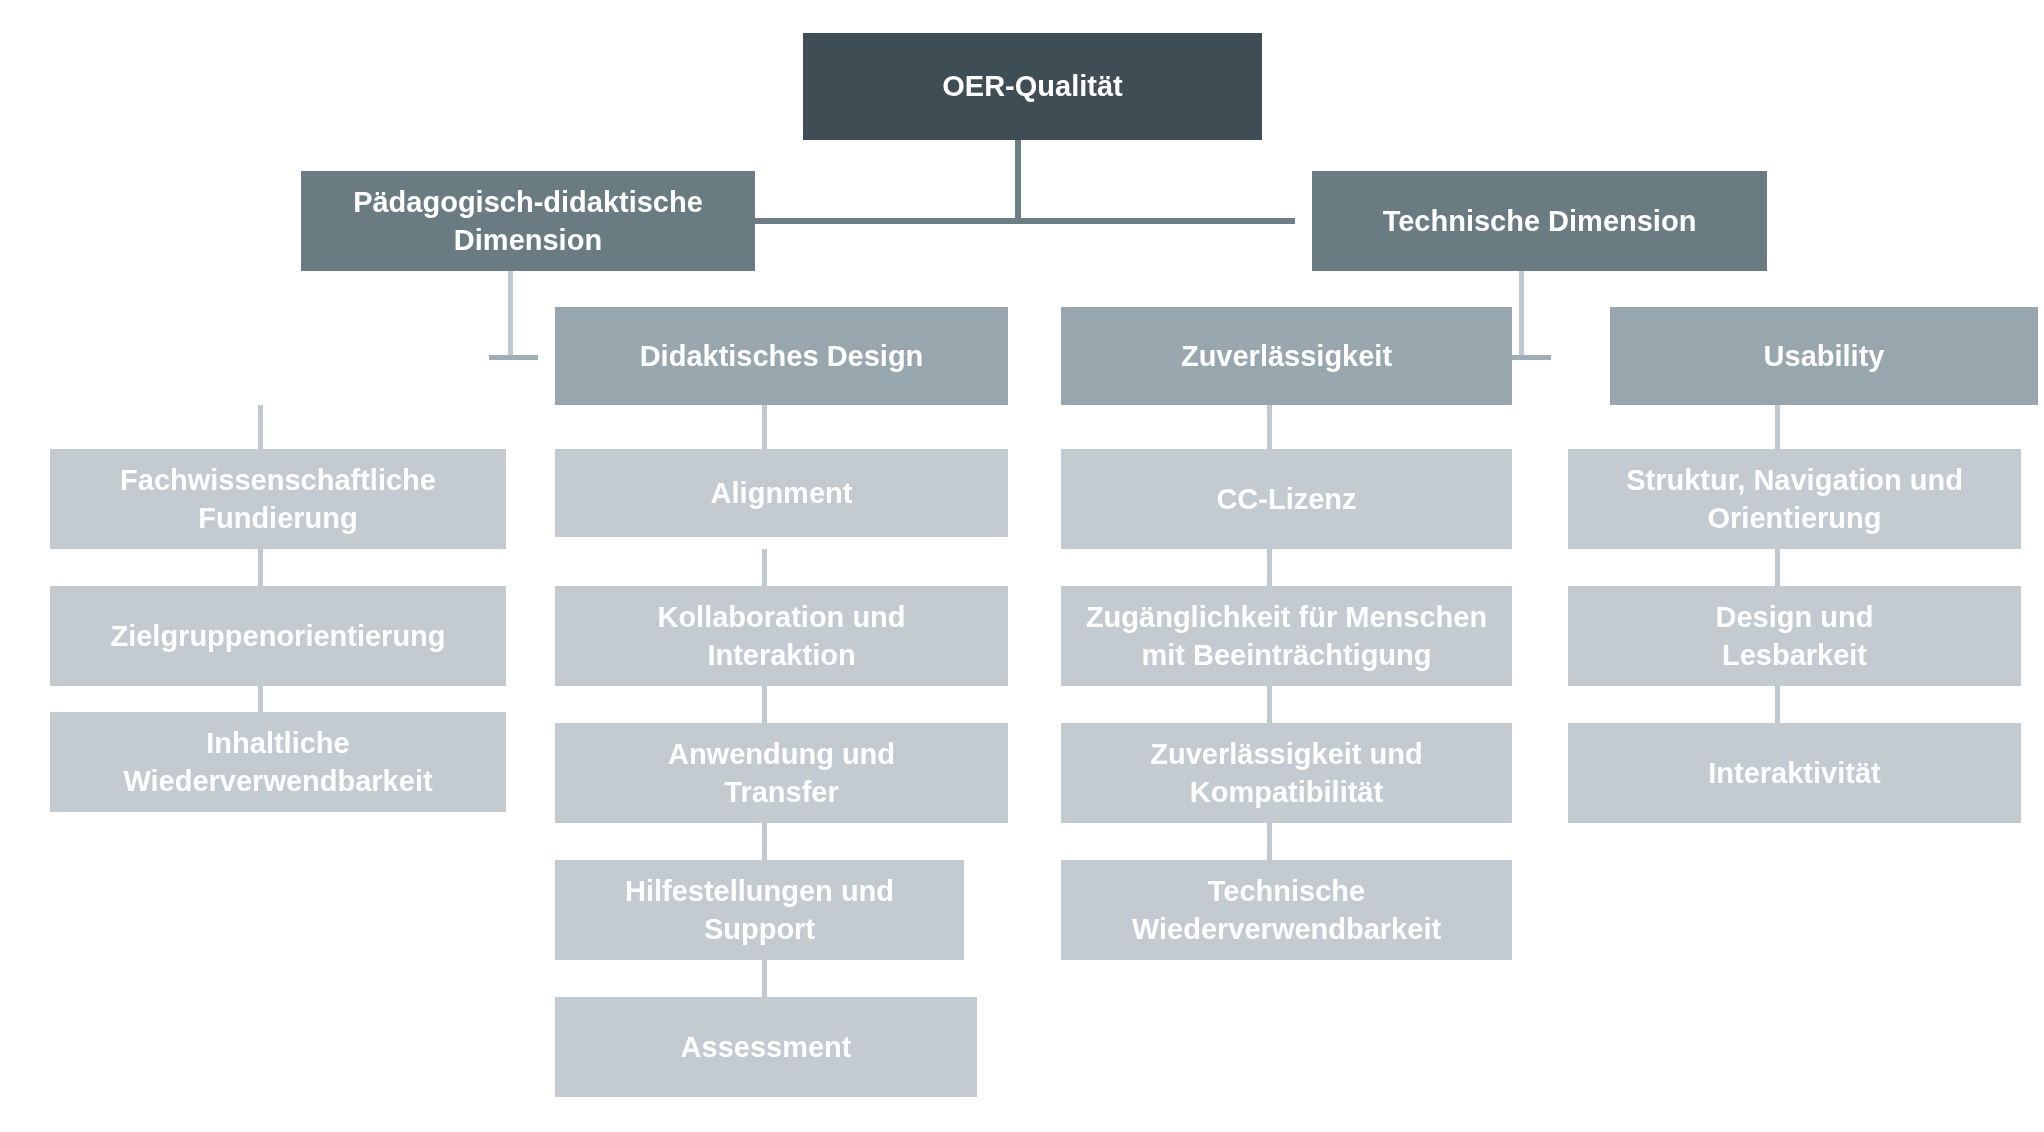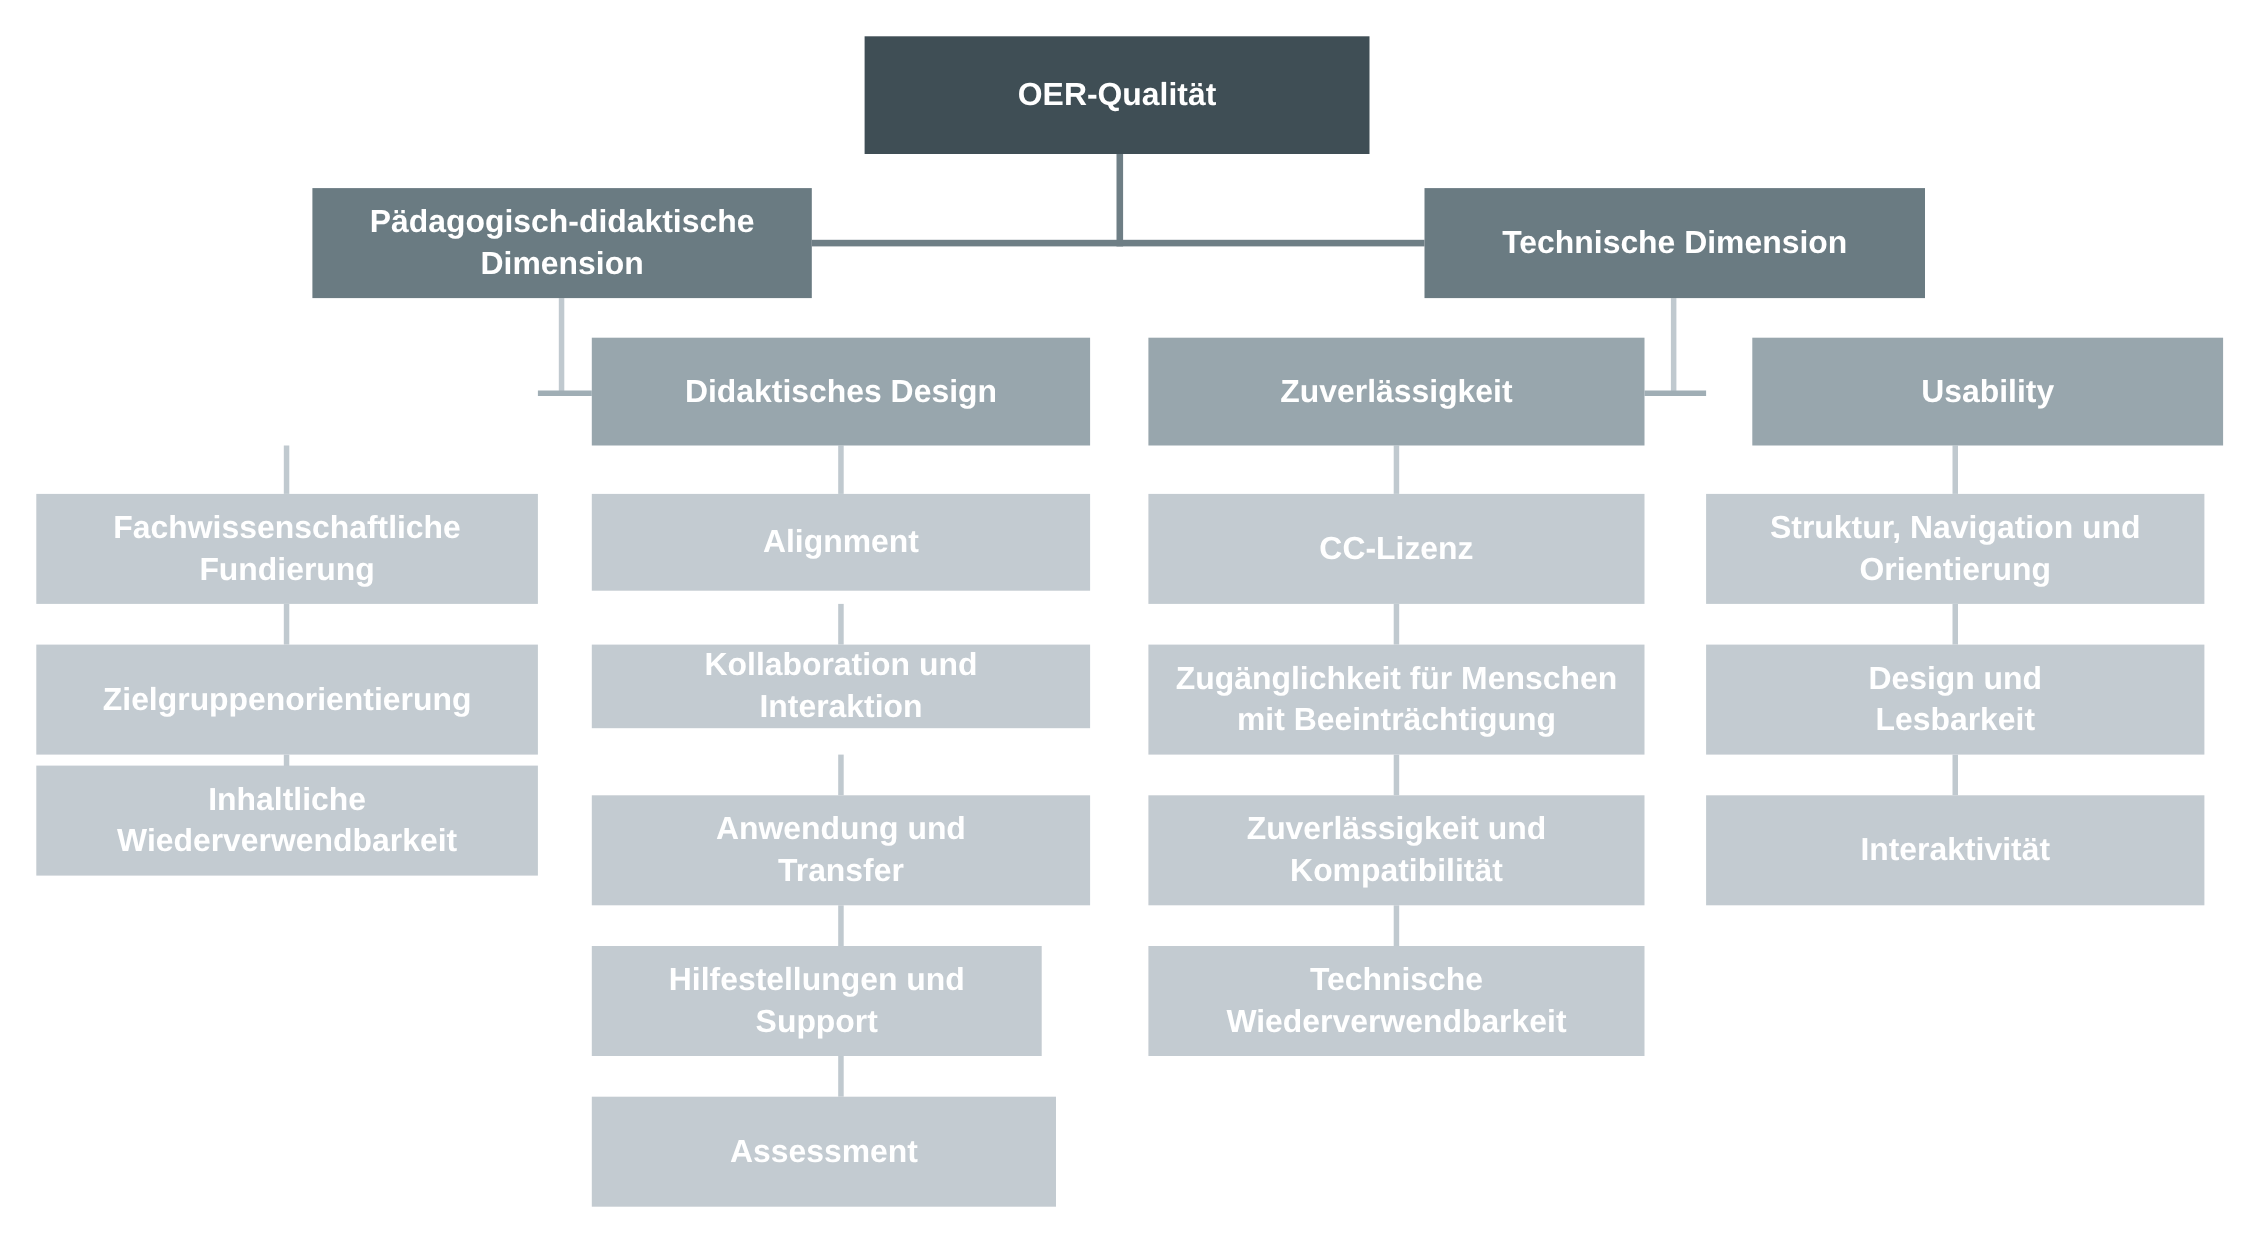--- a/index.html
+++ b/index.html
@@ -23,20 +23,21 @@
     align-items: center;
     justify-content: center;
     text-align: center;
     color: var(--text, #ffffff);
     font-weight: 700;
     font-size: 29px;
     line-height: 1.32;
     white-space: pre-line;
     box-sizing: border-box;
     padding: 4px 14px;
+    margin-left: 17px;
   }
   .level1 { background: var(--level1, #3f4e55); }
   .level2 { background: var(--level2, #6a7b82); }
   .level3 { background: var(--level3, #98a6ad); }
   .level4 { background: var(--level4, #c3cbd1); }
   .line { position: absolute; }
   .line.dark  { background: var(--connector-dark, #6a7b82); }
   .line.mid   { background: var(--connector-mid, #a0aeb5); }
   .line.light { background: var(--connector-light, #c0c9cf); }
 </style>
@@ -78,25 +79,25 @@
 Dimension</div>
   <div class="node level2" style="left:1295px; top:171px; width:455px; height:100px;">Technische Dimension</div>
 
   <div class="node level3" style="left:538px; top:307px; width:453px; height:98px;">Didaktisches Design</div>
   <div class="node level3" style="left:1044px; top:307px; width:451px; height:98px;">Zuverlässigkeit</div>
   <div class="node level3" style="left:1593px; top:307px; width:428px; height:98px;">Usability</div>
 
   <div class="node level4" style="left:33px; top:449px; width:456px; height:100px;">Fachwissenschaftliche
 Fundierung</div>
   <div class="node level4" style="left:33px; top:586px; width:456px; height:100px;">Zielgruppenorientierung</div>
-  <div class="node level4" style="left:33px; top:696px; width:456px; height:100px;">Inhaltliche
+  <div class="node level4" style="left:33px; top:712px; width:456px; height:100px;">Inhaltliche
 Wiederverwendbarkeit</div>
 
   <div class="node level4" style="left:538px; top:449px; width:453px; height:88px;">Alignment</div>
-  <div class="node level4" style="left:538px; top:586px; width:453px; height:76px;">Kollaboration und
+  <div class="node level4" style="left:538px; top:586px; width:453px; height:100px;">Kollaboration und
 Interaktion</div>
   <div class="node level4" style="left:538px; top:723px; width:453px; height:100px;">Anwendung und
 Transfer</div>
   <div class="node level4" style="left:538px; top:860px; width:409px; height:100px;">Hilfestellungen und
 Support</div>
   <div class="node level4" style="left:538px; top:997px; width:422px; height:100px;text-align:right;">Assessment</div>
 
   <div class="node level4" style="left:1044px; top:586px; width:451px; height:100px;">Zugänglichkeit für Menschen
 mit Beeinträchtigung</div>
   <div class="node level4" style="left:1044px; top:449px; width:451px; height:100px;">CC-Lizenz</div>

